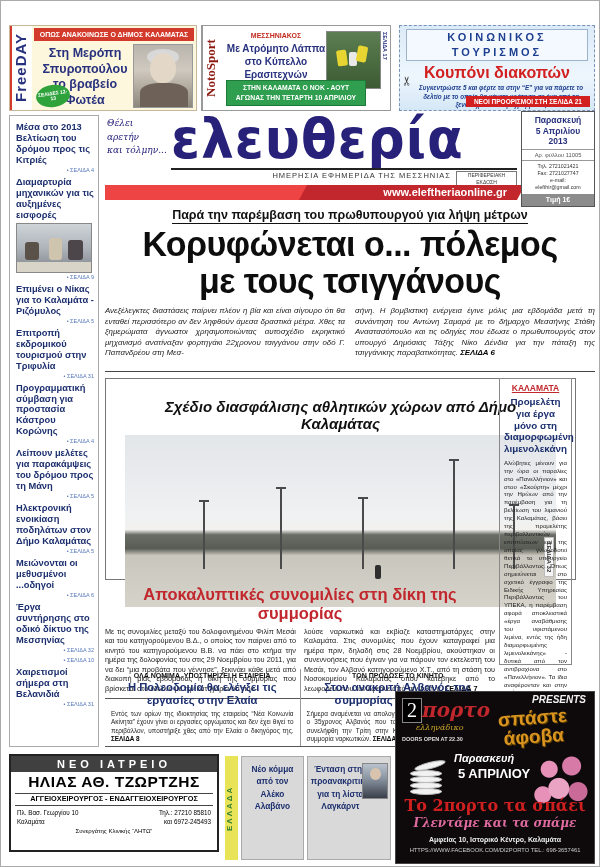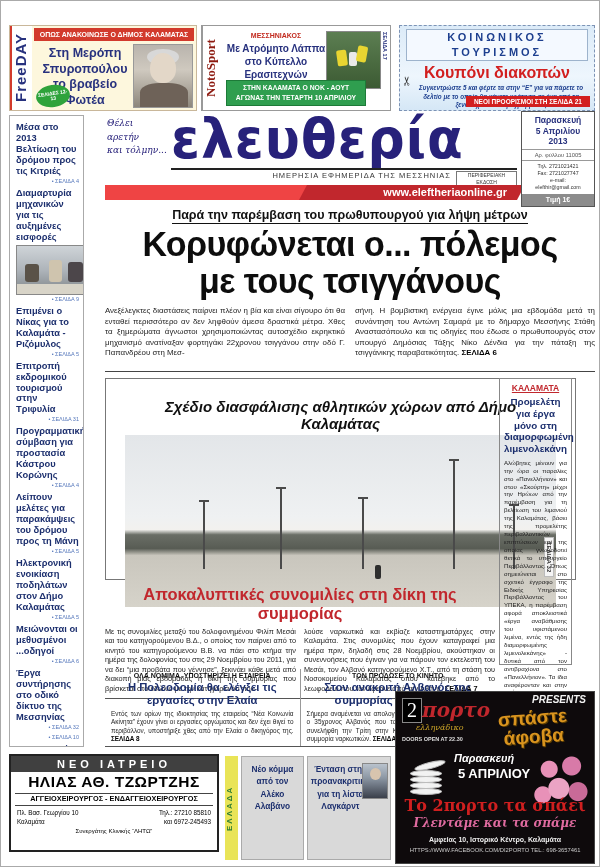--- a/index.html
+++ b/index.html
@@ -46,35 +46,35 @@
   .url-red { position:absolute; right:0; top:0; height:15px; width:218px; background:#c1272d; transform:skewX(-28deg); transform-origin:bottom right; }
   .url-text { position:absolute; right:10px; top:1px; color:#fff; font-weight:bold; font-size:11px; }
 
   .info-box { position:absolute; left:520px; top:110px; width:74px; height:96px; border:1px solid #555; background:#fff; font-size:6px; text-align:center; }
   .ib-day { color:#27317e; font-weight:bold; font-size:8.5px; line-height:1.25; padding-top:3px; border-bottom:1px solid #999; padding-bottom:2px; }
   .ib-num { color:#555; font-size:5.8px; padding:2px 0; border-bottom:1px solid #999; }
   .ib-contact { color:#333; font-size:5.3px; line-height:1.35; padding:2px 1px; }
   .ib-price { position:absolute; bottom:0; left:0; right:0; background:#8c8c8c; color:#fff; font-weight:bold; font-size:7px; line-height:12px; }
 
   
-  .sidebar { position:absolute; left:8px; top:114px; width:75px; height:632px; border:1px solid #aaa; padding:6px 4px 2px 6px; overflow:hidden; }
+  .sidebar { position:absolute; left:8px; top:114px; width:90px; height:632px; border:1px solid #aaa; padding:6px 4px 2px 6px; overflow:hidden; }
   .sb-item { margin-bottom:4px; }
   .sb-label { color:#1c2f6e; font-weight:bold; font-size:9.3px; line-height:1.18; }
   .sb-page { color:#5577bb; font-size:5.5px; text-align:right; margin-top:1px; }
   .sb-photo { width:76px; height:50px; margin-top:2px; background:linear-gradient(180deg,#cfd4d8 0%,#aeb4ba 50%,#7e8488 100%); border:1px solid #888; position:relative; }
   .sb-photo .f1 { position:absolute; left:8px; top:18px; width:14px; height:18px; background:#5a5248; border-radius:3px; }
   .sb-photo .f2 { position:absolute; left:32px; top:14px; width:13px; height:22px; background:#cfc4ae; border-radius:3px; }
   .sb-photo .f3 { position:absolute; right:8px; top:16px; width:15px; height:20px; background:#4c464a; border-radius:3px; }
   .sb-photo .tbl { position:absolute; left:0; bottom:0; width:100%; height:10px; background:#d8d4c8; }
 
   
   .lead { position:absolute; left:104px; top:207px; width:490px; }
   .lead-kicker { display:table; margin:0 auto; font-weight:bold; font-size:12.5px; color:#111; border-bottom:1px solid #111; padding-bottom:1px; }
   .lead-head { text-align:center; font-weight:bold; color:#0d0d0d; font-size:34px; line-height:1.05; letter-spacing:-0.5px; margin-top:3px; transform:scaleY(1.05); }
-  .lead-body { display:flex; gap:10px; margin-top:8px; }
+  .lead-body { display:flex; gap:10px; margin-top:8px;font-style:italic; }
   .lead-col { flex:1; font-size:7.9px; color:#222; text-align:justify; line-height:1.32; }
   .pageref { font-weight:bold; color:#000; }
   .lead-rule { position:absolute; left:104px; top:370px; width:490px; border-top:1px solid #444; }
 
   
   .photo-box { position:absolute; left:104px; top:377px; width:471px; height:202px; border:1px solid #777; padding:19px; }
   .pb-title { font-style:italic; font-weight:bold; font-size:15px; color:#111; text-align:center; }
   .pb-photo { position:relative; margin-top:3px; height:172px; background:linear-gradient(180deg,#e3e6e9 0%,#eff1f2 48%, #f2f1ee 55%, #6a6e66 58%, #585c54 66%, #c9c6bd 70%, #d6d3ca 100%); overflow:hidden; }
   .pole { position:absolute; width:2px; background:#4a4a4a; }
   .pole::after { content:""; position:absolute; top:0; left:-4px; width:10px; height:2px; background:#4a4a4a; }

